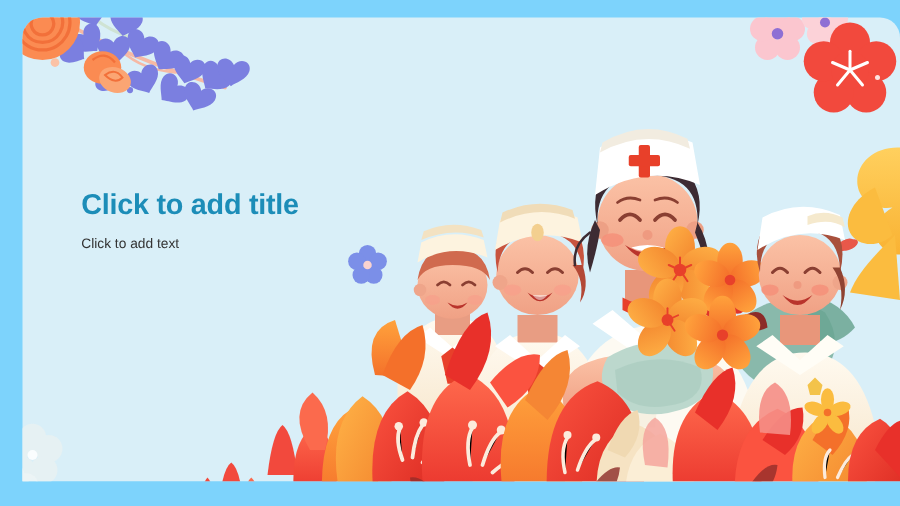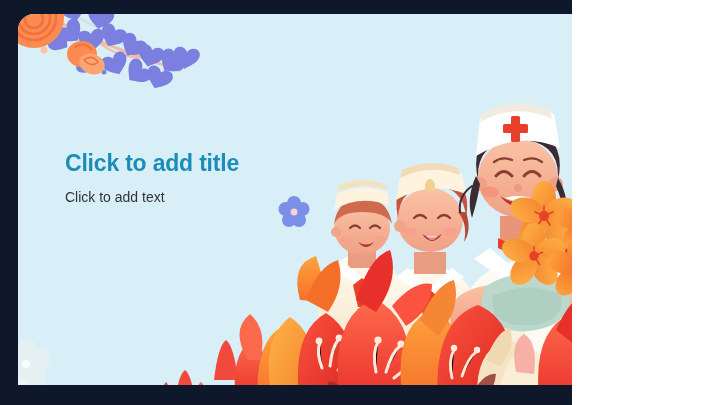--- a/index.html
+++ b/index.html
@@ -5,24 +5,24 @@
   html, body {
     margin: 0;
     padding: 0;
     background: #ffffff;
   }
   body {
     font-family: "Liberation Sans", sans-serif;
   }
   #slide {
     position: relative;
-    width: 572px;
+    width: 720px;
     height: 405px;
     overflow: hidden;
-    background: #0f172a;
+    background: #7dd3fc;
     text-decoration: underline;
   }
   #inner-panel {
     position: absolute;
     left: 18px;
     top: 14px;
     width: 702px;
     height: 371px;
     background: #d9eff8;
     border-top-left-radius: 16px;
@@ -45,21 +45,21 @@
   }
   #title-placeholder {
     font-size: 23px;
     font-weight: bold;
     color: #1c8db8;
     letter-spacing: -0.2px;
     line-height: 1.15;
     margin: 0;
   }
   #body-placeholder {
-    font-size: 14px;
+    font-size: 11px;
     color: #333333;
     margin: 13px 0 0 0;
     line-height: 1.2;
   }
 </style>
 </head>
 <body>
 
 <div id="slide">
 

